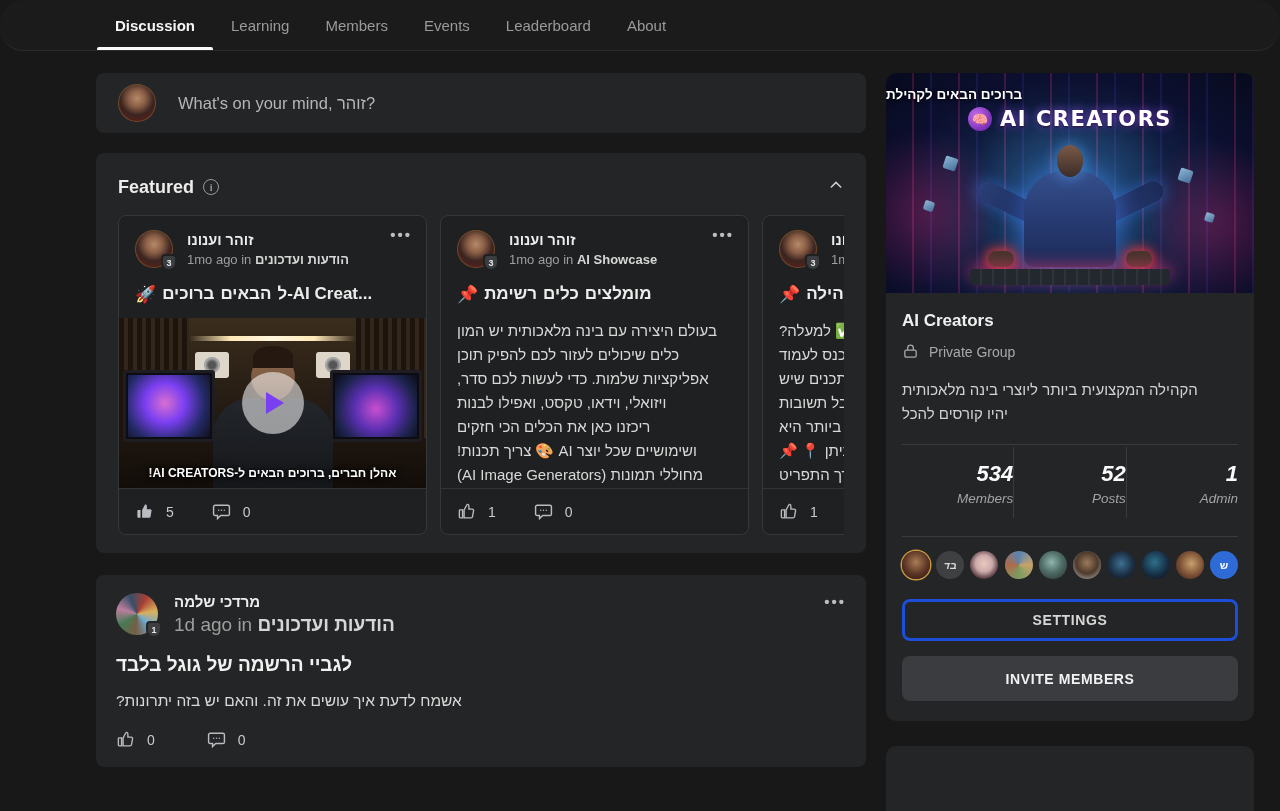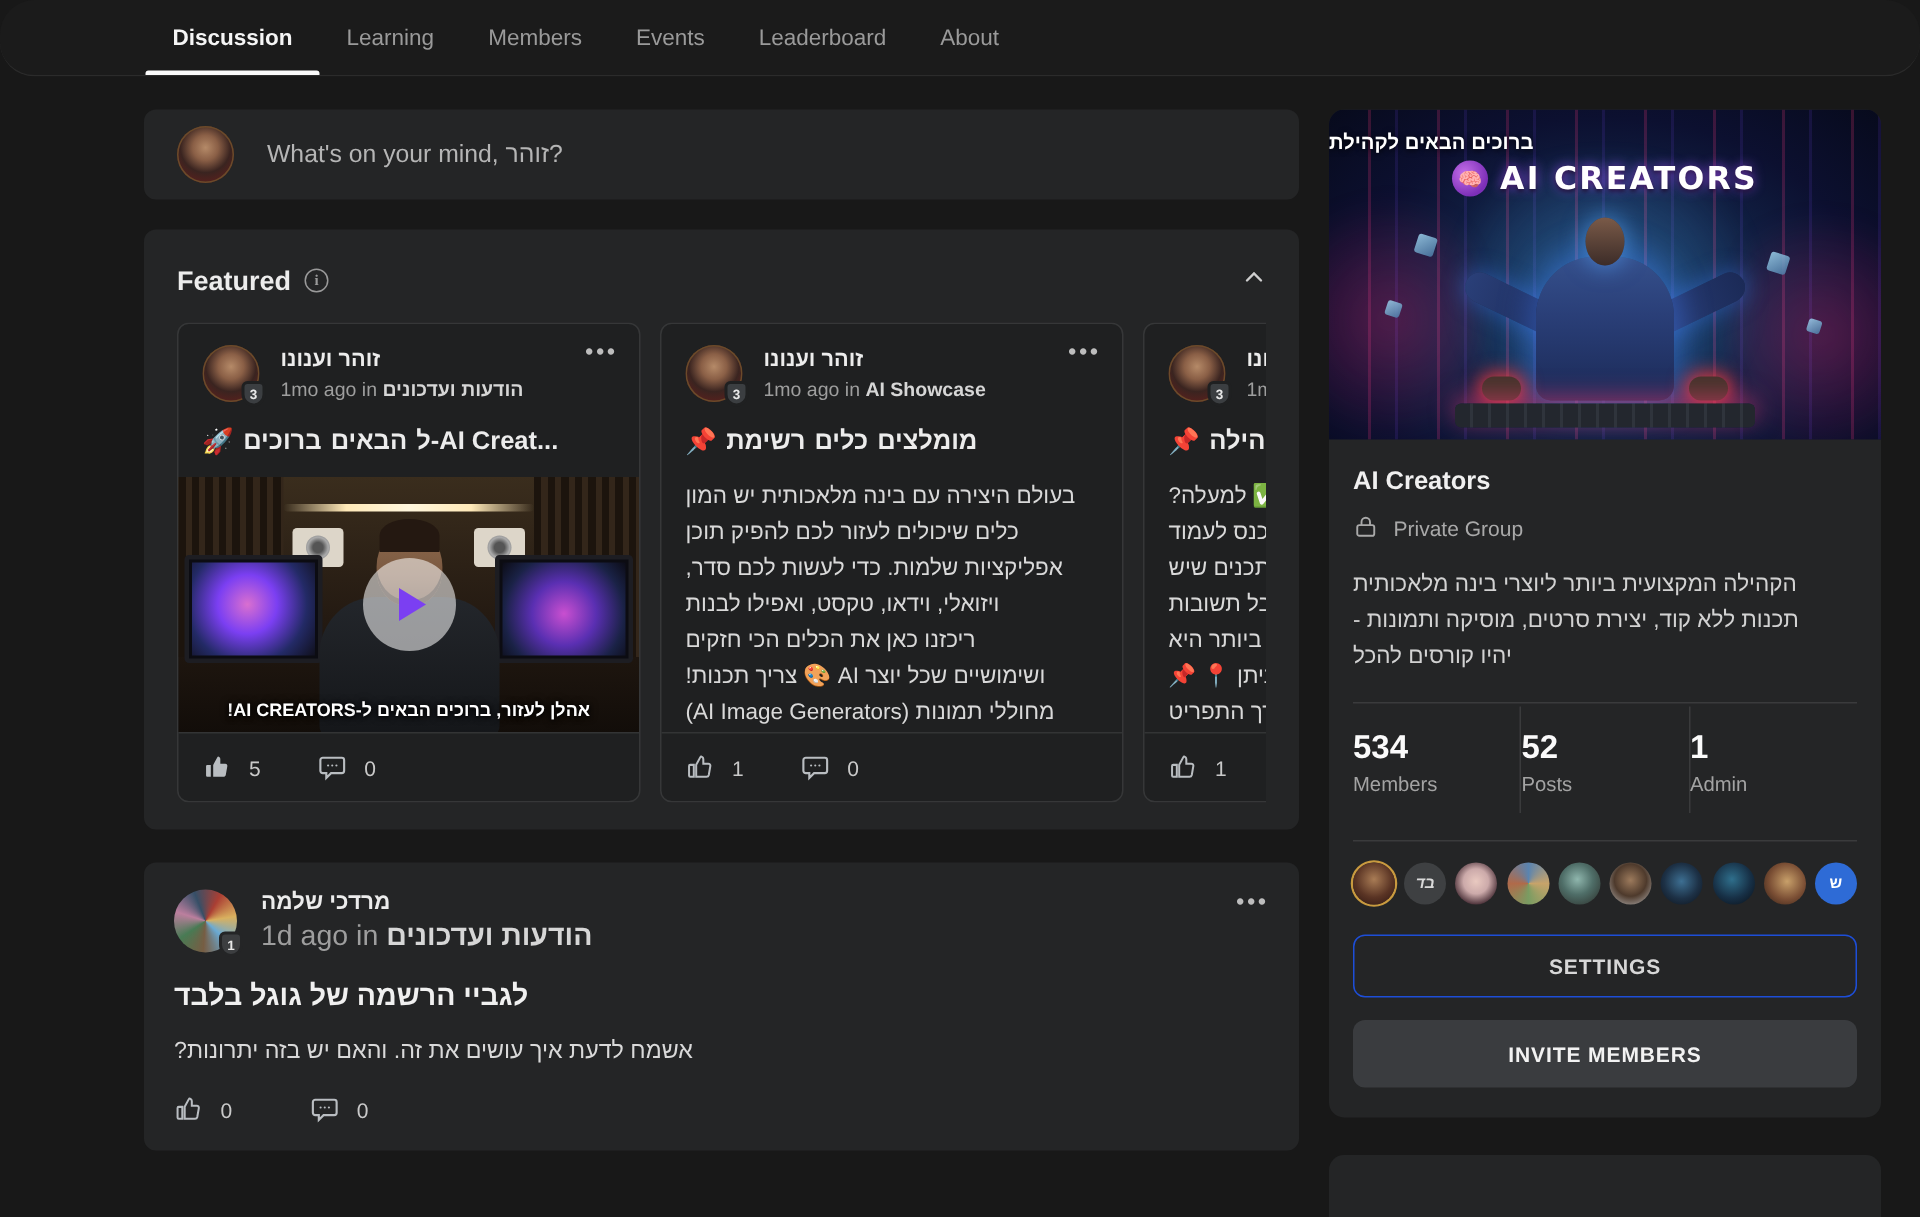--- a/index.html
+++ b/index.html
@@ -114,30 +114,30 @@
   .kbd { position:absolute; left:50%; bottom:8px; transform:translateX(-50%); width:200px; height:16px; border-radius:4px;
     background:repeating-linear-gradient(90deg,#23272e 0 10px,#2f343c 10px 12px); box-shadow:0 -4px 16px rgba(255,60,120,.55); }
   .cube { position:absolute; width:13px; height:13px; background:linear-gradient(135deg,#9fd4ef,#4a7ba6); transform:rotate(18deg); opacity:.85; border-radius:2px; }
 
   .ginfo { padding:18px 16px 20px 16px; }
   .gname { font-size:17px; font-weight:bold; color:#f0f0f0; }
   .gpriv { margin-top:12px; display:flex; align-items:center; gap:10px; color:#a9a9a9; font-size:14px; }
   .gdesc { margin-top:18px; font-size:15px; line-height:24px; color:#d2d2d2; }
   .hdiv { height:1px; background:#3a3b3c; margin:18px 0 0 0; }
   .stats { display:flex; margin-top:2px; }
-  .stat { flex:1; text-align:left; padding:14px 0 12px 0; }
+  .stat { flex:1; text-align:right; padding:14px 0 12px 0;font-style:italic; }
   .stat + .stat { border-left:1px solid #3a3b3c; }
   .stat-num { font-size:22px; font-weight:bold; color:#fafafa; }
   .stat-lab { font-size:13.5px; color:#a3a3a3; margin-top:4px; }
   .avrow { display:flex; justify-content:space-between; margin-top:14px; }
   .mini { width:28px; height:28px; border-radius:50%; flex:none; display:flex; align-items:center; justify-content:center;
     font-size:10.5px; font-weight:bold; color:#d9d9d9; }
   .btn { display:flex; align-items:center; justify-content:center; border-radius:8px; font-size:14px; font-weight:bold;
     letter-spacing:.6px; cursor:pointer; }
-  .btn-outline { margin-top:20px; height:42px; border:1px solid #1d4ed8; color:#d7d7d7; background:transparent; }
+  .btn-outline { margin-top:20px; height:42px; border:3px solid #1d4ed8; color:#d7d7d7; background:transparent; }
   .btn-fill { margin-top:15px; height:45px; background:#3a3c3f; color:#f2f2f2; }
 
   .lb-card { margin-top:25px; border-radius:10px; padding:22px 16px; height:120px; }
 </style>
 </head>
 <body>
 
 <div class="topnav">
   <div class="tab active">Discussion</div>
   <div class="tab">Learning</div>
@@ -197,21 +197,21 @@
               <div class="scrL"></div>
             </div>
           <div class="mon" style="right:4px;">
               <div class="scrR"></div>
             </div>
           <div class="person">
               <div class="torso"></div>
               <div class="head"></div>
             </div>
           <div class="playbtn"></div>
-          <div class="vcap">אהלן לעזור, ברוכים הבאים ל-AI CREATORS!</div>
+          <div class="vcap">אהלן חברים, ברוכים הבאים ל-AI CREATORS!</div>
         </div>
         <div class="fc-foot">
           <div class="act">
             <svg viewBox="0 0 24 24" fill="#b9bdc1">
                 <path d="M7 10v10H4a1 1 0 0 1-1-1v-8a1 1 0 0 1 1-1h3zm2 10V10l3.5-6.5c.2-.4.7-.6 1.1-.4.9.3 1.4 1.1 1.4 2V9h4.2c1.1 0 1.9 1 1.7 2.1l-1.3 7.4c-.2.9-1 1.5-1.9 1.5H9z"></path>
               </svg>
             <span class="cnt">5</span>
           </div>
           <div class="act">
             <svg viewBox="0 0 24 24" fill="none" stroke="#b9bdc1" stroke-width="1.8">
@@ -383,21 +383,20 @@
       <div class="gname">AI Creators</div>
       <div class="gpriv">
         <svg width="17" height="17" viewBox="0 0 24 24" fill="none" stroke="#a9a9a9" stroke-width="1.8">
             <rect x="4" y="10" width="16" height="10" rx="2"></rect>
             <path d="M8 10V7a4 4 0 0 1 8 0v3"></path>
           </svg>
         <span>Private Group</span>
       </div>
       <div class="gdesc rtl">
         <div>הקהילה המקצועית ביותר ליוצרי בינה מלאכותית</div>
-        <div>תכנות ללא קוד, יצירת סרטים, מוסיקה ותמונות -</div>
         <div>יהיו קורסים להכל</div>
       </div>
 
       <div class="hdiv"></div>
       <div class="stats">
         <div class="stat">
           <div class="stat-num">534</div>
           <div class="stat-lab">Members</div>
         </div>
         <div class="stat">

